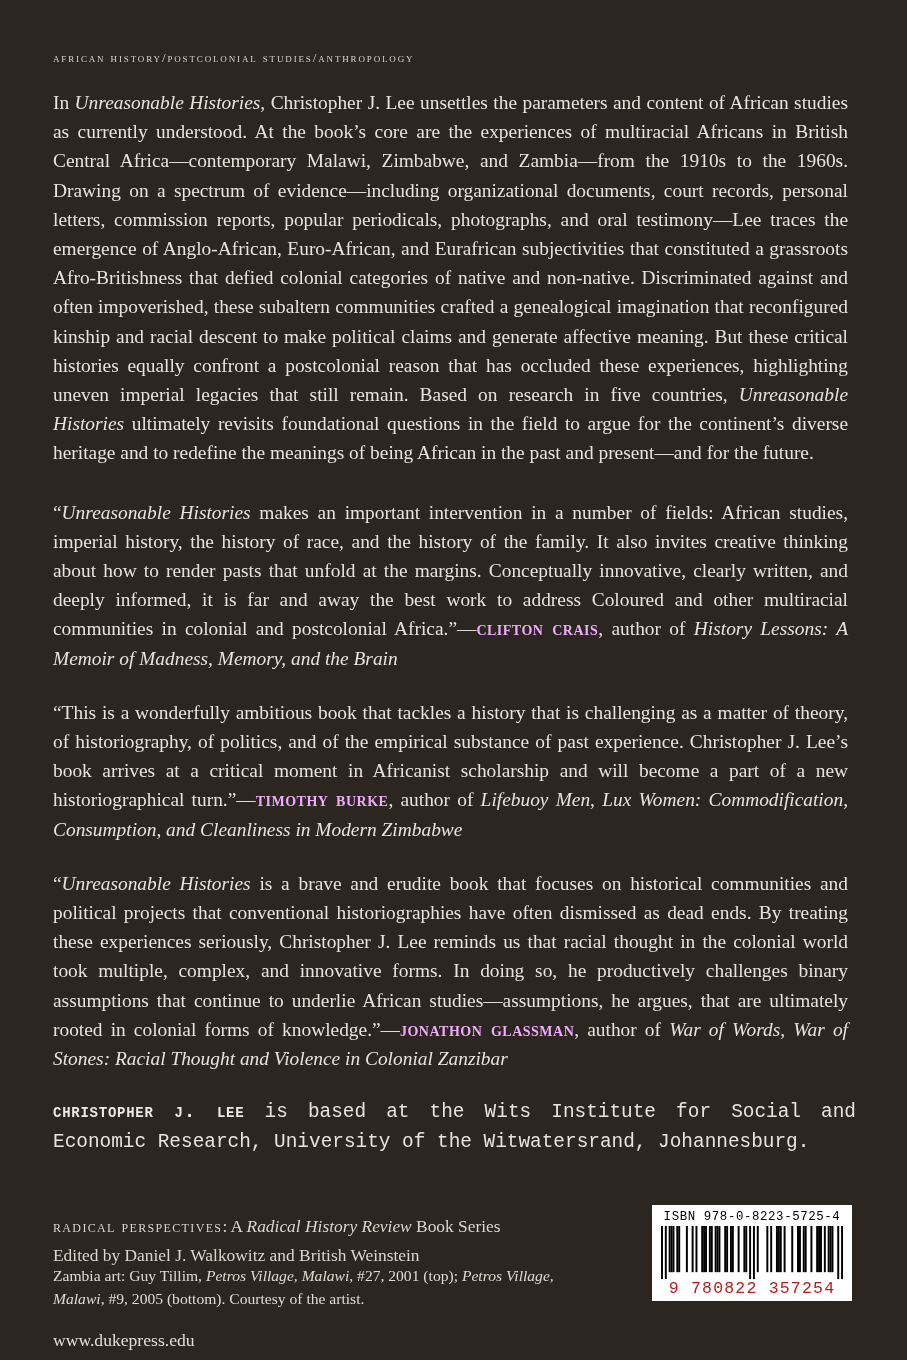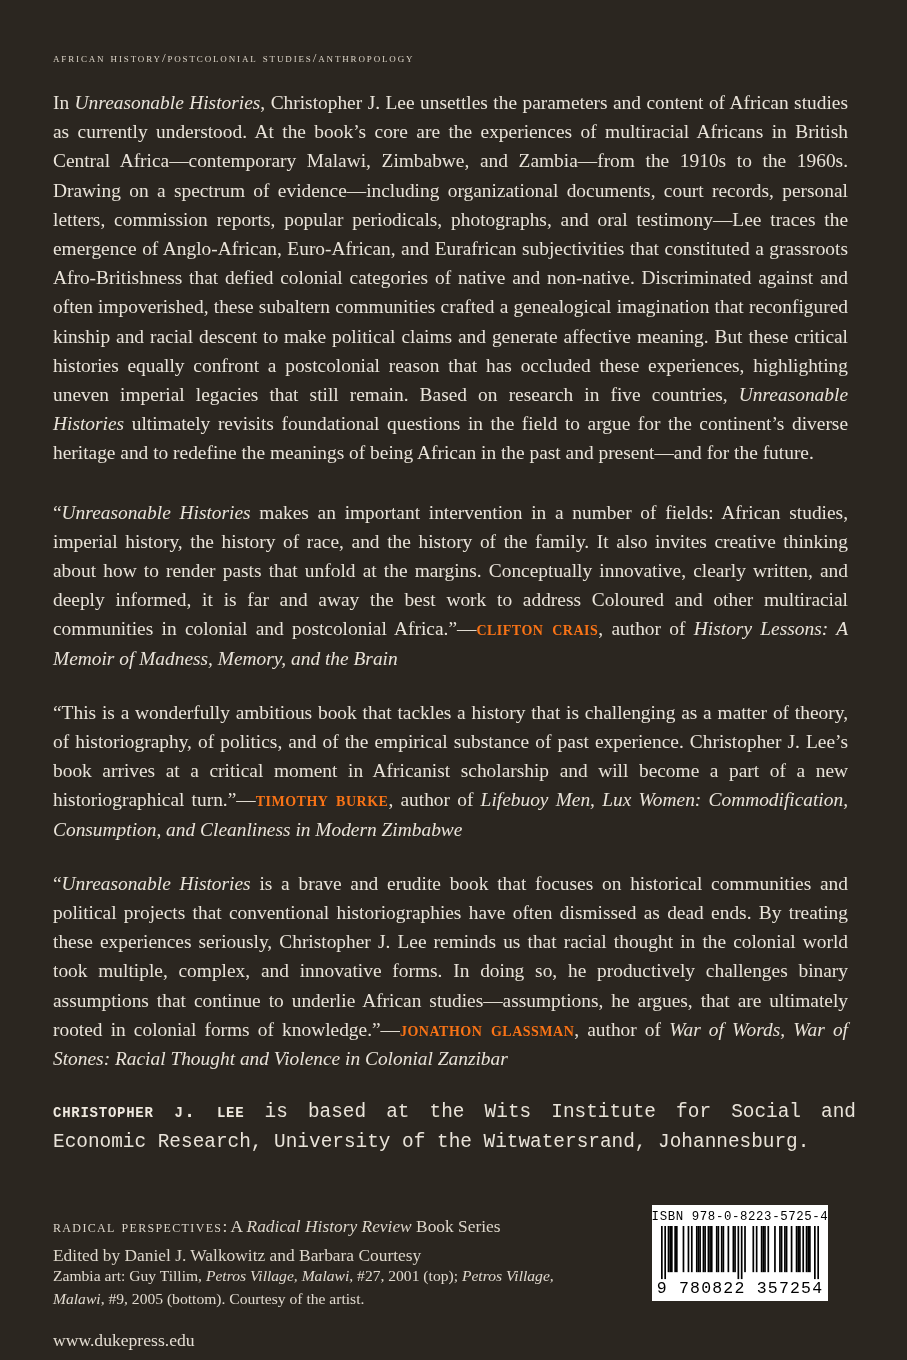--- a/index.html
+++ b/index.html
@@ -56,21 +56,21 @@
   .blurb.desc { margin-bottom: 30px; }
   .blurb:last-of-type { margin-bottom: 0; }
 
   .it { font-style: italic; }
 
   .attrib {
     font-variant: small-caps;
     text-transform: lowercase;
     letter-spacing: 0.5px;
     font-weight: bold;
-    color: #f97316;
+    color: #f0abfc;
     font-size: 19.4px;
   }
 
   
   .bio {
     font-size: 19.4px;
     line-height: 29.2px;
     text-align: justify;
     margin: 0;
     color: #e9e3d9;
@@ -145,46 +145,45 @@
     font-size: 15.6px;
     line-height: 22.5px;
     color: #e0d9ce;
   }
 
   
   .barcode-box {
     position: absolute;
     left: 652px;
     top: 1205px;
-    width: 176px;
+    width: 200px;
     height: 96px;
     background: #ffffff;
     box-sizing: border-box;
     padding: 6px 9px 4px 9px;
     display: flex;
     flex-direction: column;
-    align-items: center;
   }
   .barcode-isbn {
     color: #000;
     font-family: "Liberation Mono", "DejaVu Sans Mono", monospace;
     font-size: 12.4px;
     letter-spacing: 0.6px;
     text-align: center;
     line-height: 1;
     margin-bottom: 3px;
     white-space: nowrap;
   }
   .barcode-bars {
     flex: 1;
     display: block;
     width: 100%;
   }
   .barcode-digits {
-    color: #000000;
+    color: #b91c1c;
     font-family: "Liberation Mono", "DejaVu Sans Mono", monospace;
     font-size: 16.5px;
     letter-spacing: 1.2px;
     line-height: 1;
     margin-top: 1px;
     text-align: center;
     white-space: nowrap;
   }
 </style>
 </head>
@@ -201,21 +200,21 @@
     <p class="blurb"><span>“</span><span class="it">Unreasonable Histories</span><span> makes an important intervention in a number of fields: African studies, imperial history, the history of race, and the history of the family. It also invites creative thinking about how to render pasts that unfold at the margins. Conceptually innovative, clearly written, and deeply informed, it is far and away the best work to address Coloured and other multiracial communities in colonial and postcolonial Africa.”—</span><span class="attrib">Clifton Crais</span><span>, author of </span><span class="it">History Lessons: A Memoir of Madness, Memory, and the Brain</span></p>
 
     <p class="blurb"><span>“</span><span class="it"></span><span>This is a wonderfully ambitious book that tackles a history that is challenging as a matter of theory, of historiography, of politics, and of the empirical substance of past experience. Christopher J. Lee’s book arrives at a critical moment in Africanist scholarship and will become a part of a new historiographical turn.”—</span><span class="attrib">Timothy Burke</span><span>, author of </span><span class="it">Lifebuoy Men, Lux Women: Commodification, Consumption, and Cleanliness in Modern Zimbabwe</span></p>
 
     <p class="blurb"><span>“</span><span class="it">Unreasonable Histories</span><span> is a brave and erudite book that focuses on historical communities and political projects that conventional historiographies have often dismissed as dead ends. By treating these experiences seriously, Christopher J. Lee reminds us that racial thought in the colonial world took multiple, complex, and innovative forms. In doing so, he productively challenges binary assumptions that continue to underlie African studies—assumptions, he argues, that are ultimately rooted in colonial forms of knowledge.”—</span><span class="attrib">Jonathon Glassman</span><span>, author of </span><span class="it">War of Words, War of Stones: Racial Thought and Violence in Colonial Zanzibar</span></p>
 
     <p class="bio"><span class="bio-name">Christopher J. Lee</span><span> is based at the Wits Institute for Social and Economic Research, University of the Witwatersrand, Johannesburg.</span></p>
 
     <div class="series-block">
       <p class="series-line"><span class="series-name">Radical Perspectives</span><span>: A </span><span class="it">Radical History Review</span><span> Book Series</span></p>
-      <p class="series-editors">Edited by Daniel J. Walkowitz and Barbara Courtesy</p>
+      <p class="series-editors">Edited by Daniel J. Walkowitz and British Weinstein</p>
     </div>
 
     <div class="dot-rule"></div>
 
     <div class="pub-block">
       <p class="pub-url">www.dukepress.edu</p>
     </div>
 
   </div>
 

